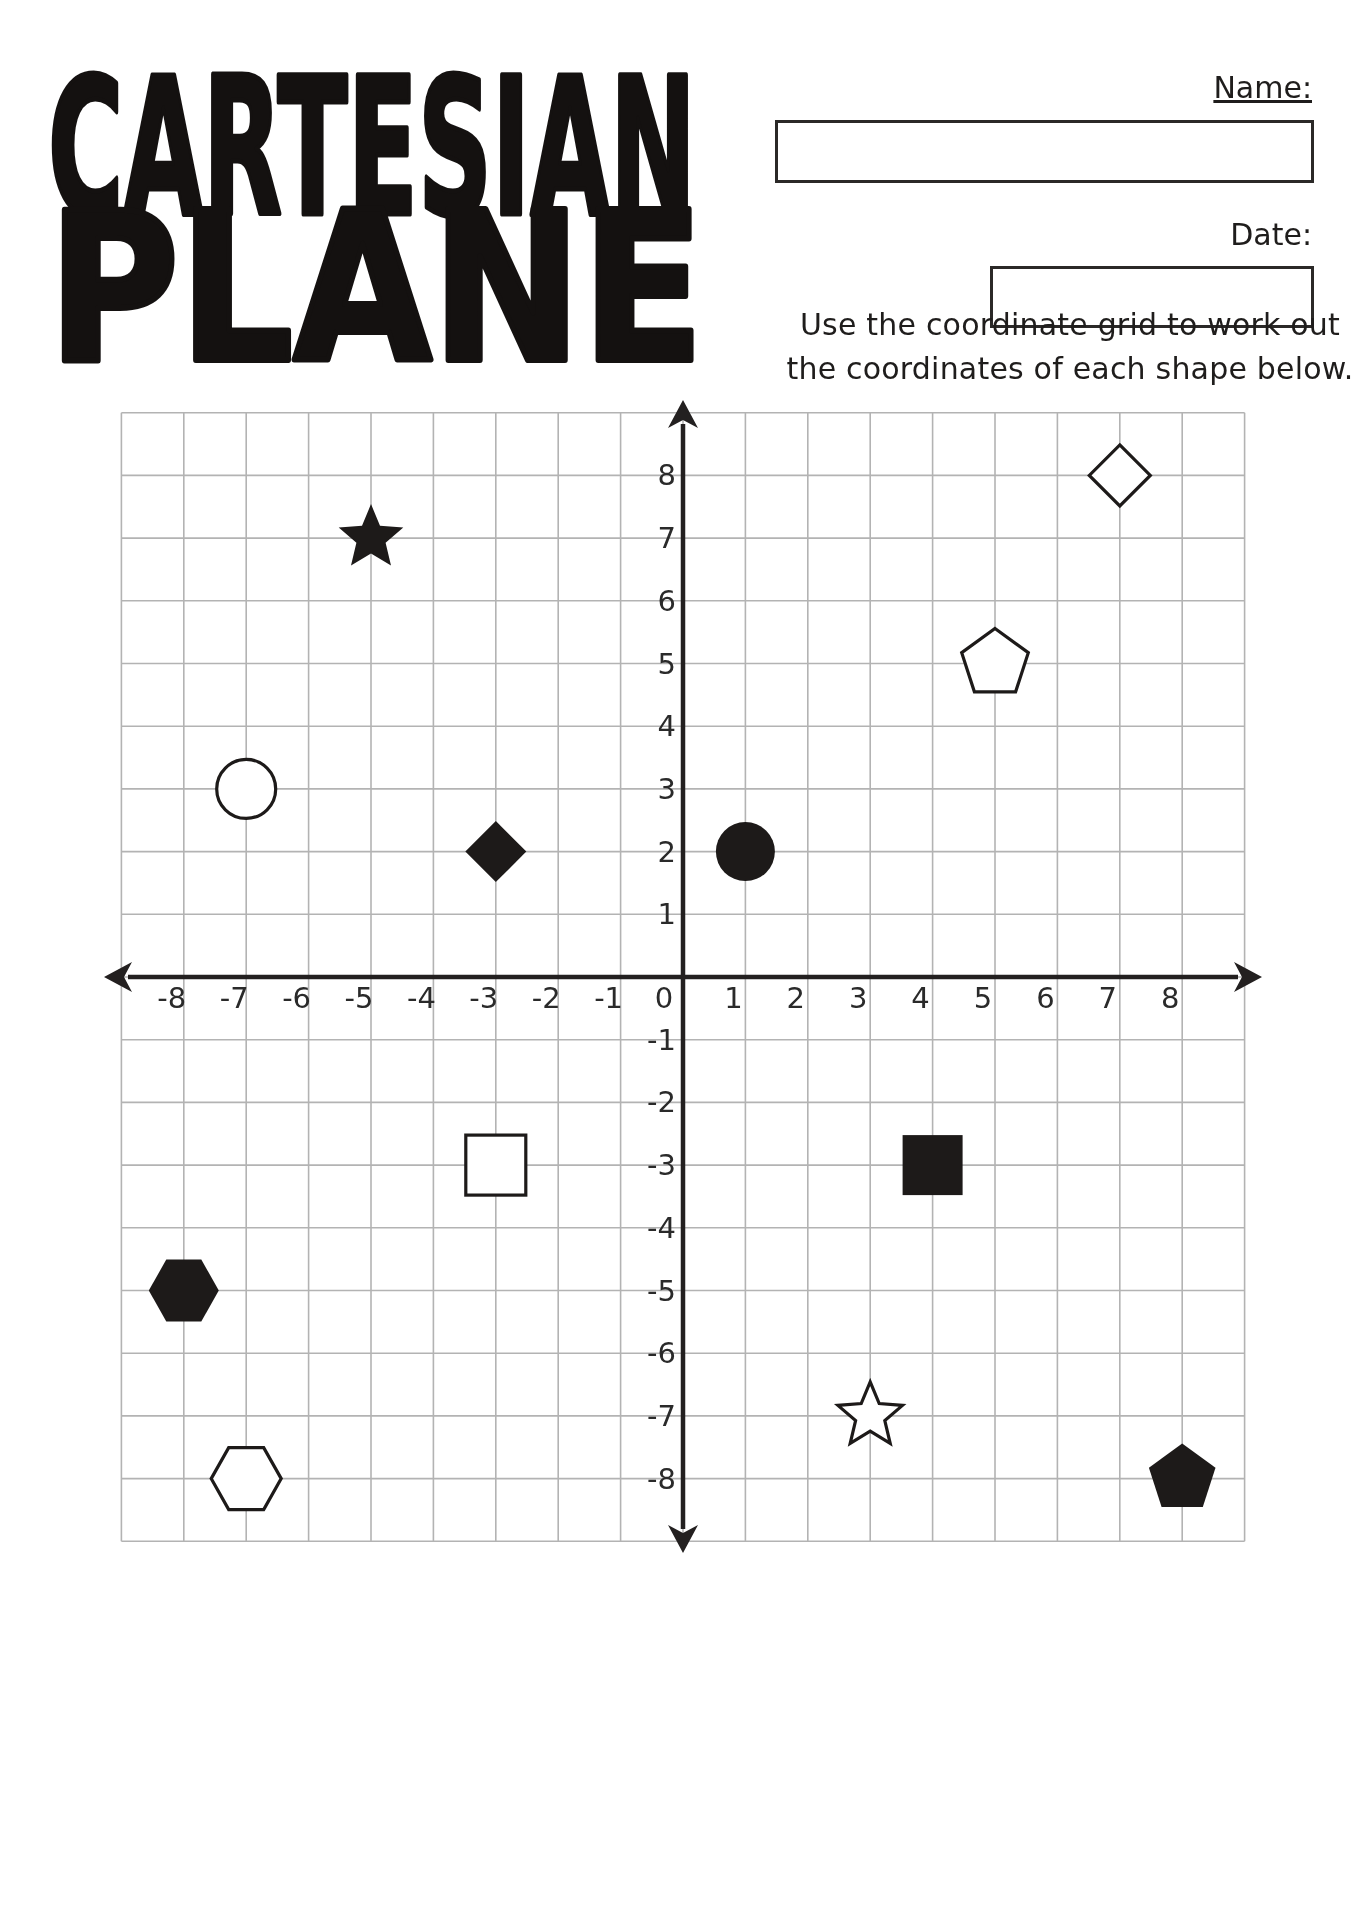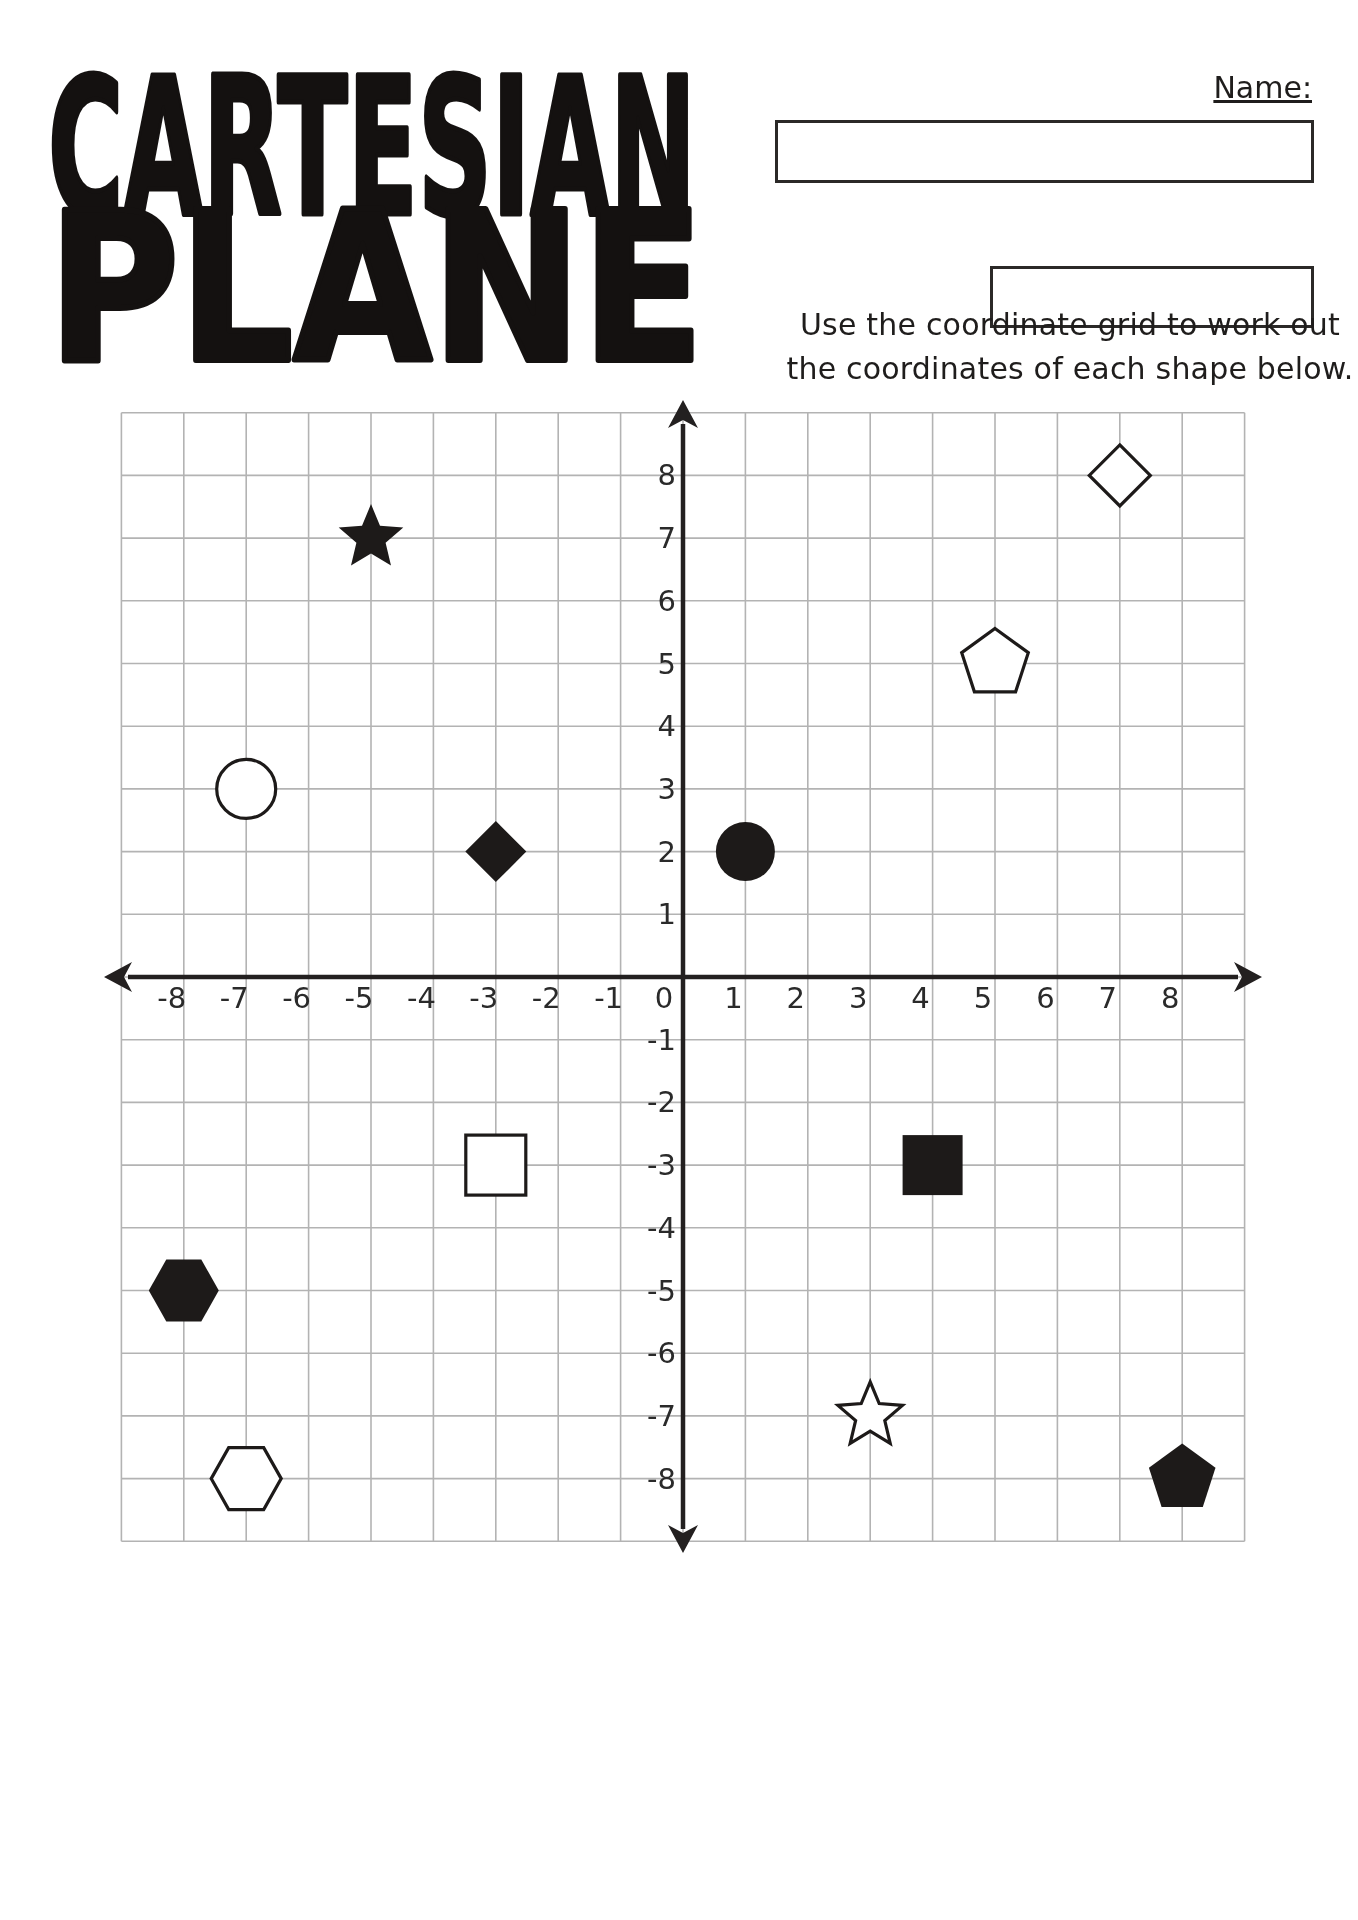--- a/index.html
+++ b/index.html
@@ -20,20 +20,21 @@
 <div class="page">
 
   <svg class="abs title-svg" style="left:40px;top:22px;" width="690" height="350" viewBox="0 0 690 350">
     <text x="8" y="192" font-size="190" font-weight="bold" fill="#141110" stroke="#141110" stroke-width="5" stroke-linejoin="round" textLength="648" lengthAdjust="spacingAndGlyphs">CARTESIAN</text>
     <text x="8" y="338" font-size="206" font-weight="bold" fill="#141110" stroke="#141110" stroke-width="6" stroke-linejoin="round" textLength="656" lengthAdjust="spacingAndGlyphs">PLANE</text>
   </svg>
 
   <div class="abs hand field-label" style="left:1012px;top:68px;width:300px;text-decoration:underline;">Name:</div>
   <div class="abs fill-box" style="left:775px;top:120px;width:539px;height:63px;"></div>
 
+  <div class="abs hand field-label" style="left:1012px;top:215px;width:300px;">Date:</div>
   <div class="abs fill-box" style="left:990px;top:266px;width:324px;height:62px;"></div>
 
   <div class="abs hand instructions" style="left:780px;top:303px;width:580px;">
     <div>Use the coordinate grid to work out</div>
     <div>the coordinates of each shape below.</div>
   </div>
 
   <svg id="grid-svg" class="abs" style="left:0;top:370px;" width="1358" height="1215" viewBox="0 370 1358 1215">
       <g stroke="#b3b3b3" stroke-width="1.6">
         <line x1="121.39999999999998" y1="412.69999999999993" x2="121.39999999999998" y2="1541.3000000000002"></line>

